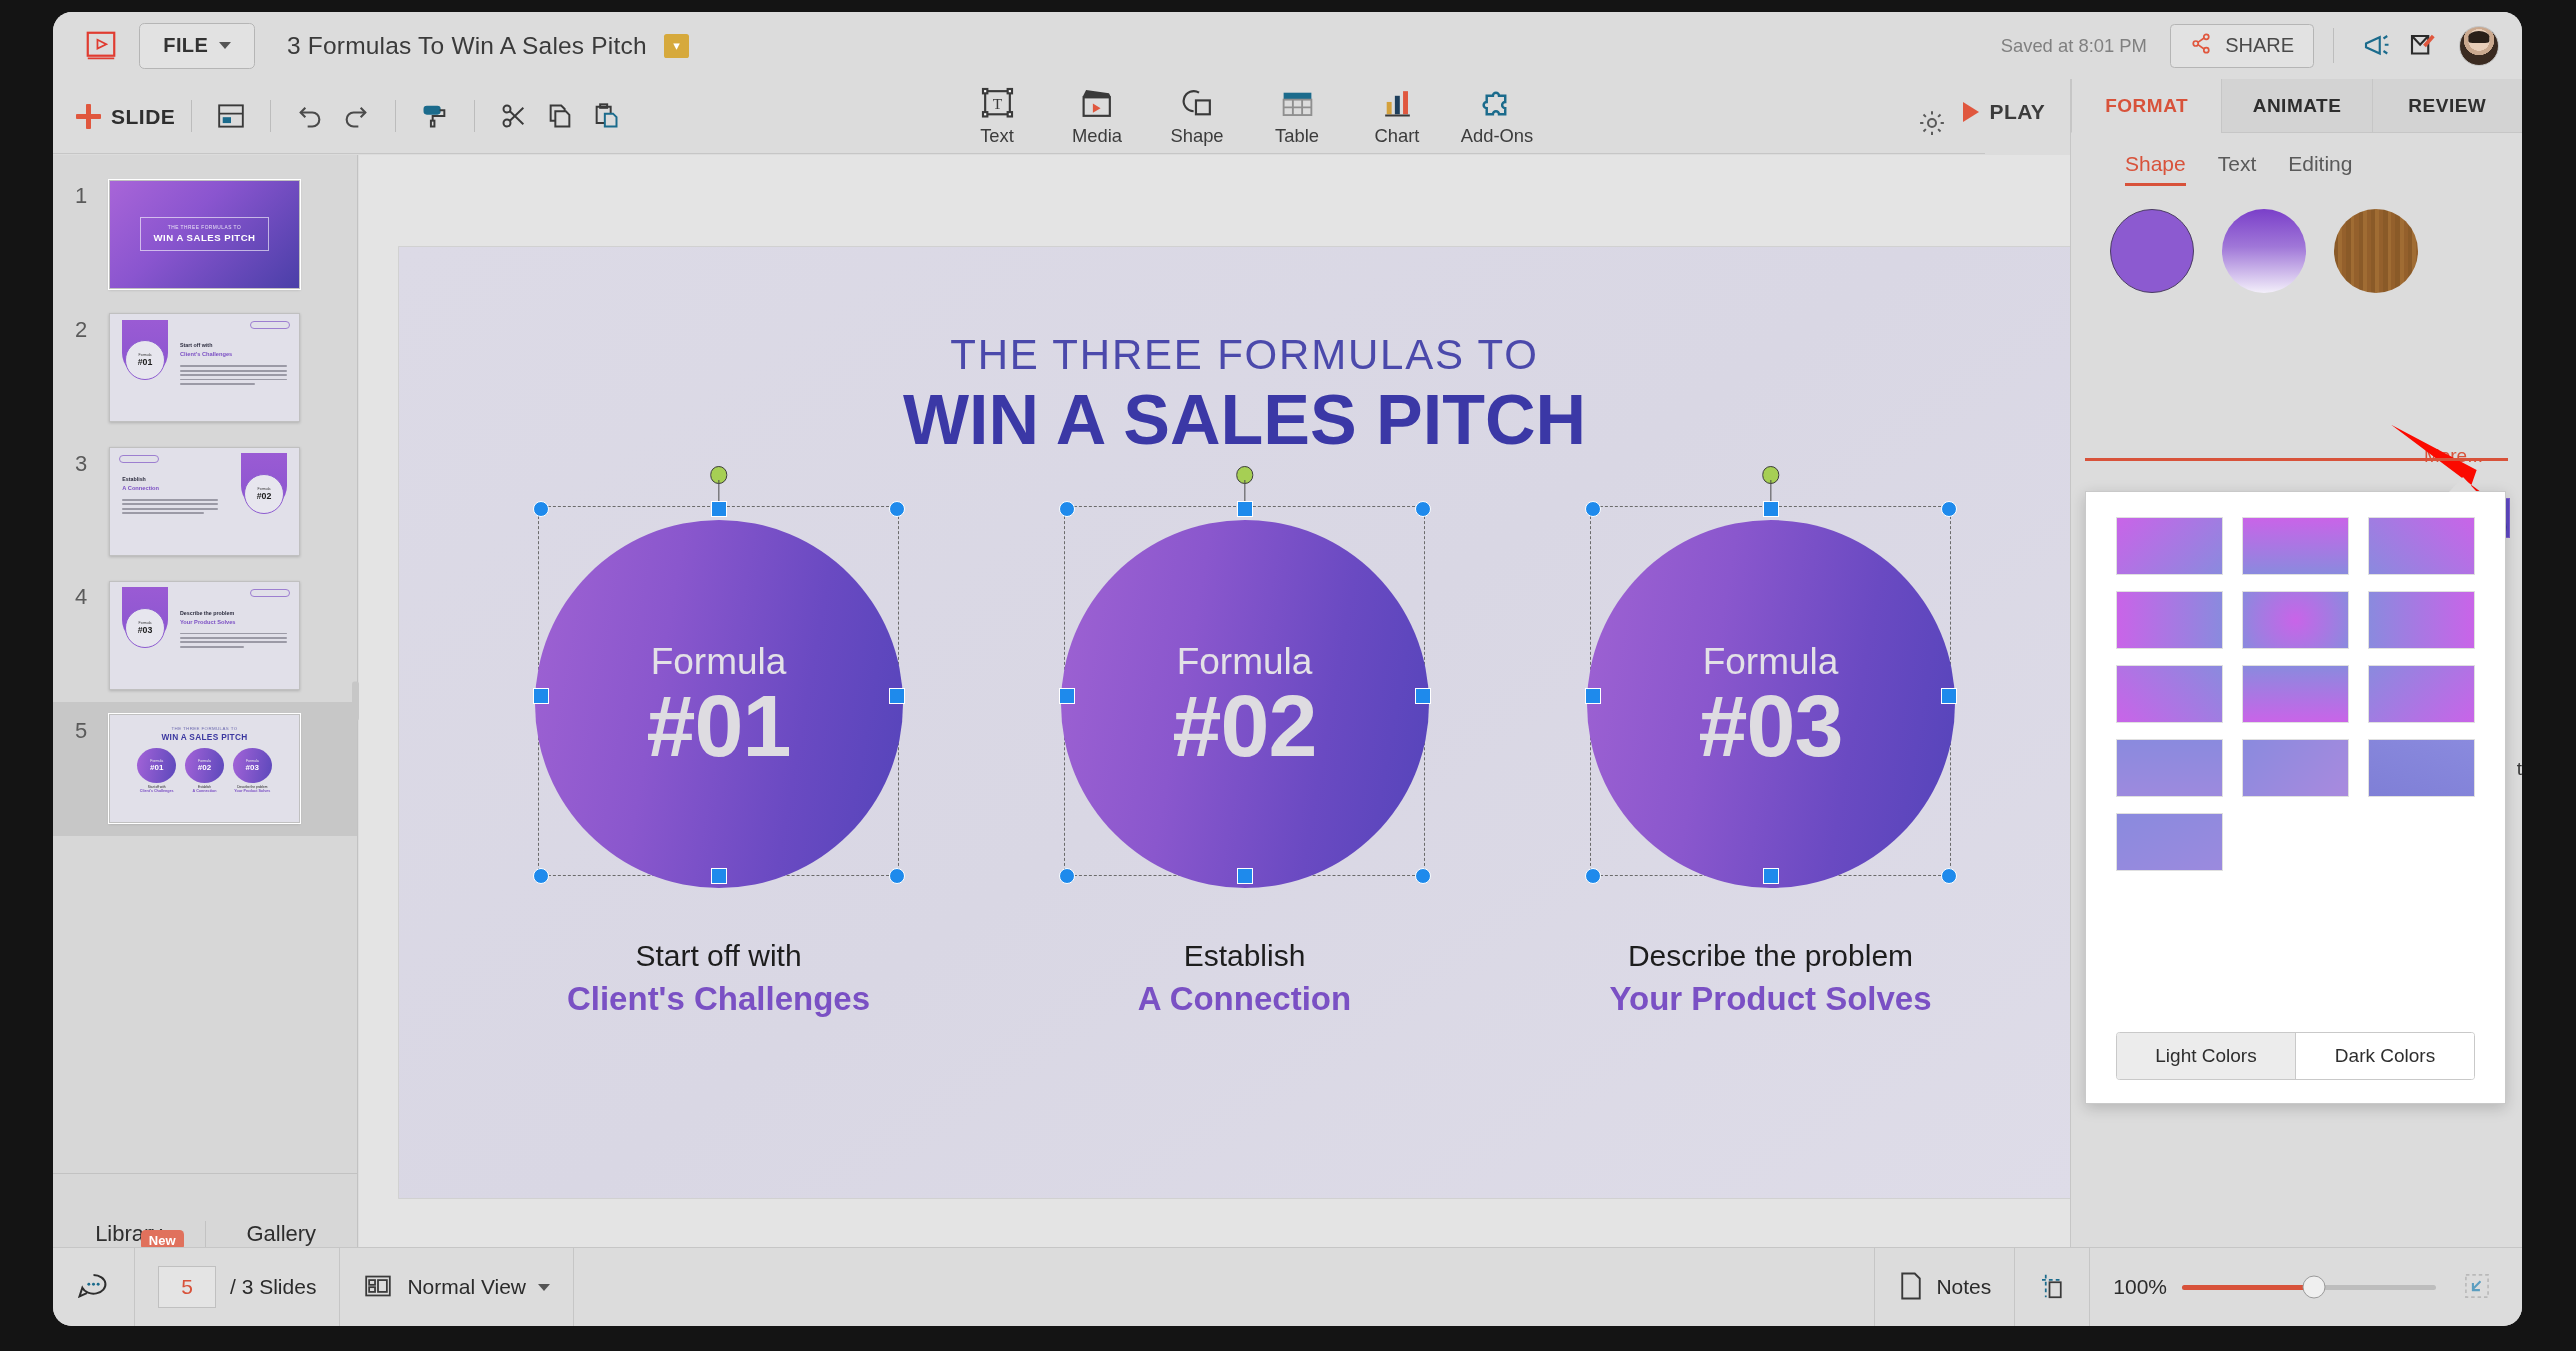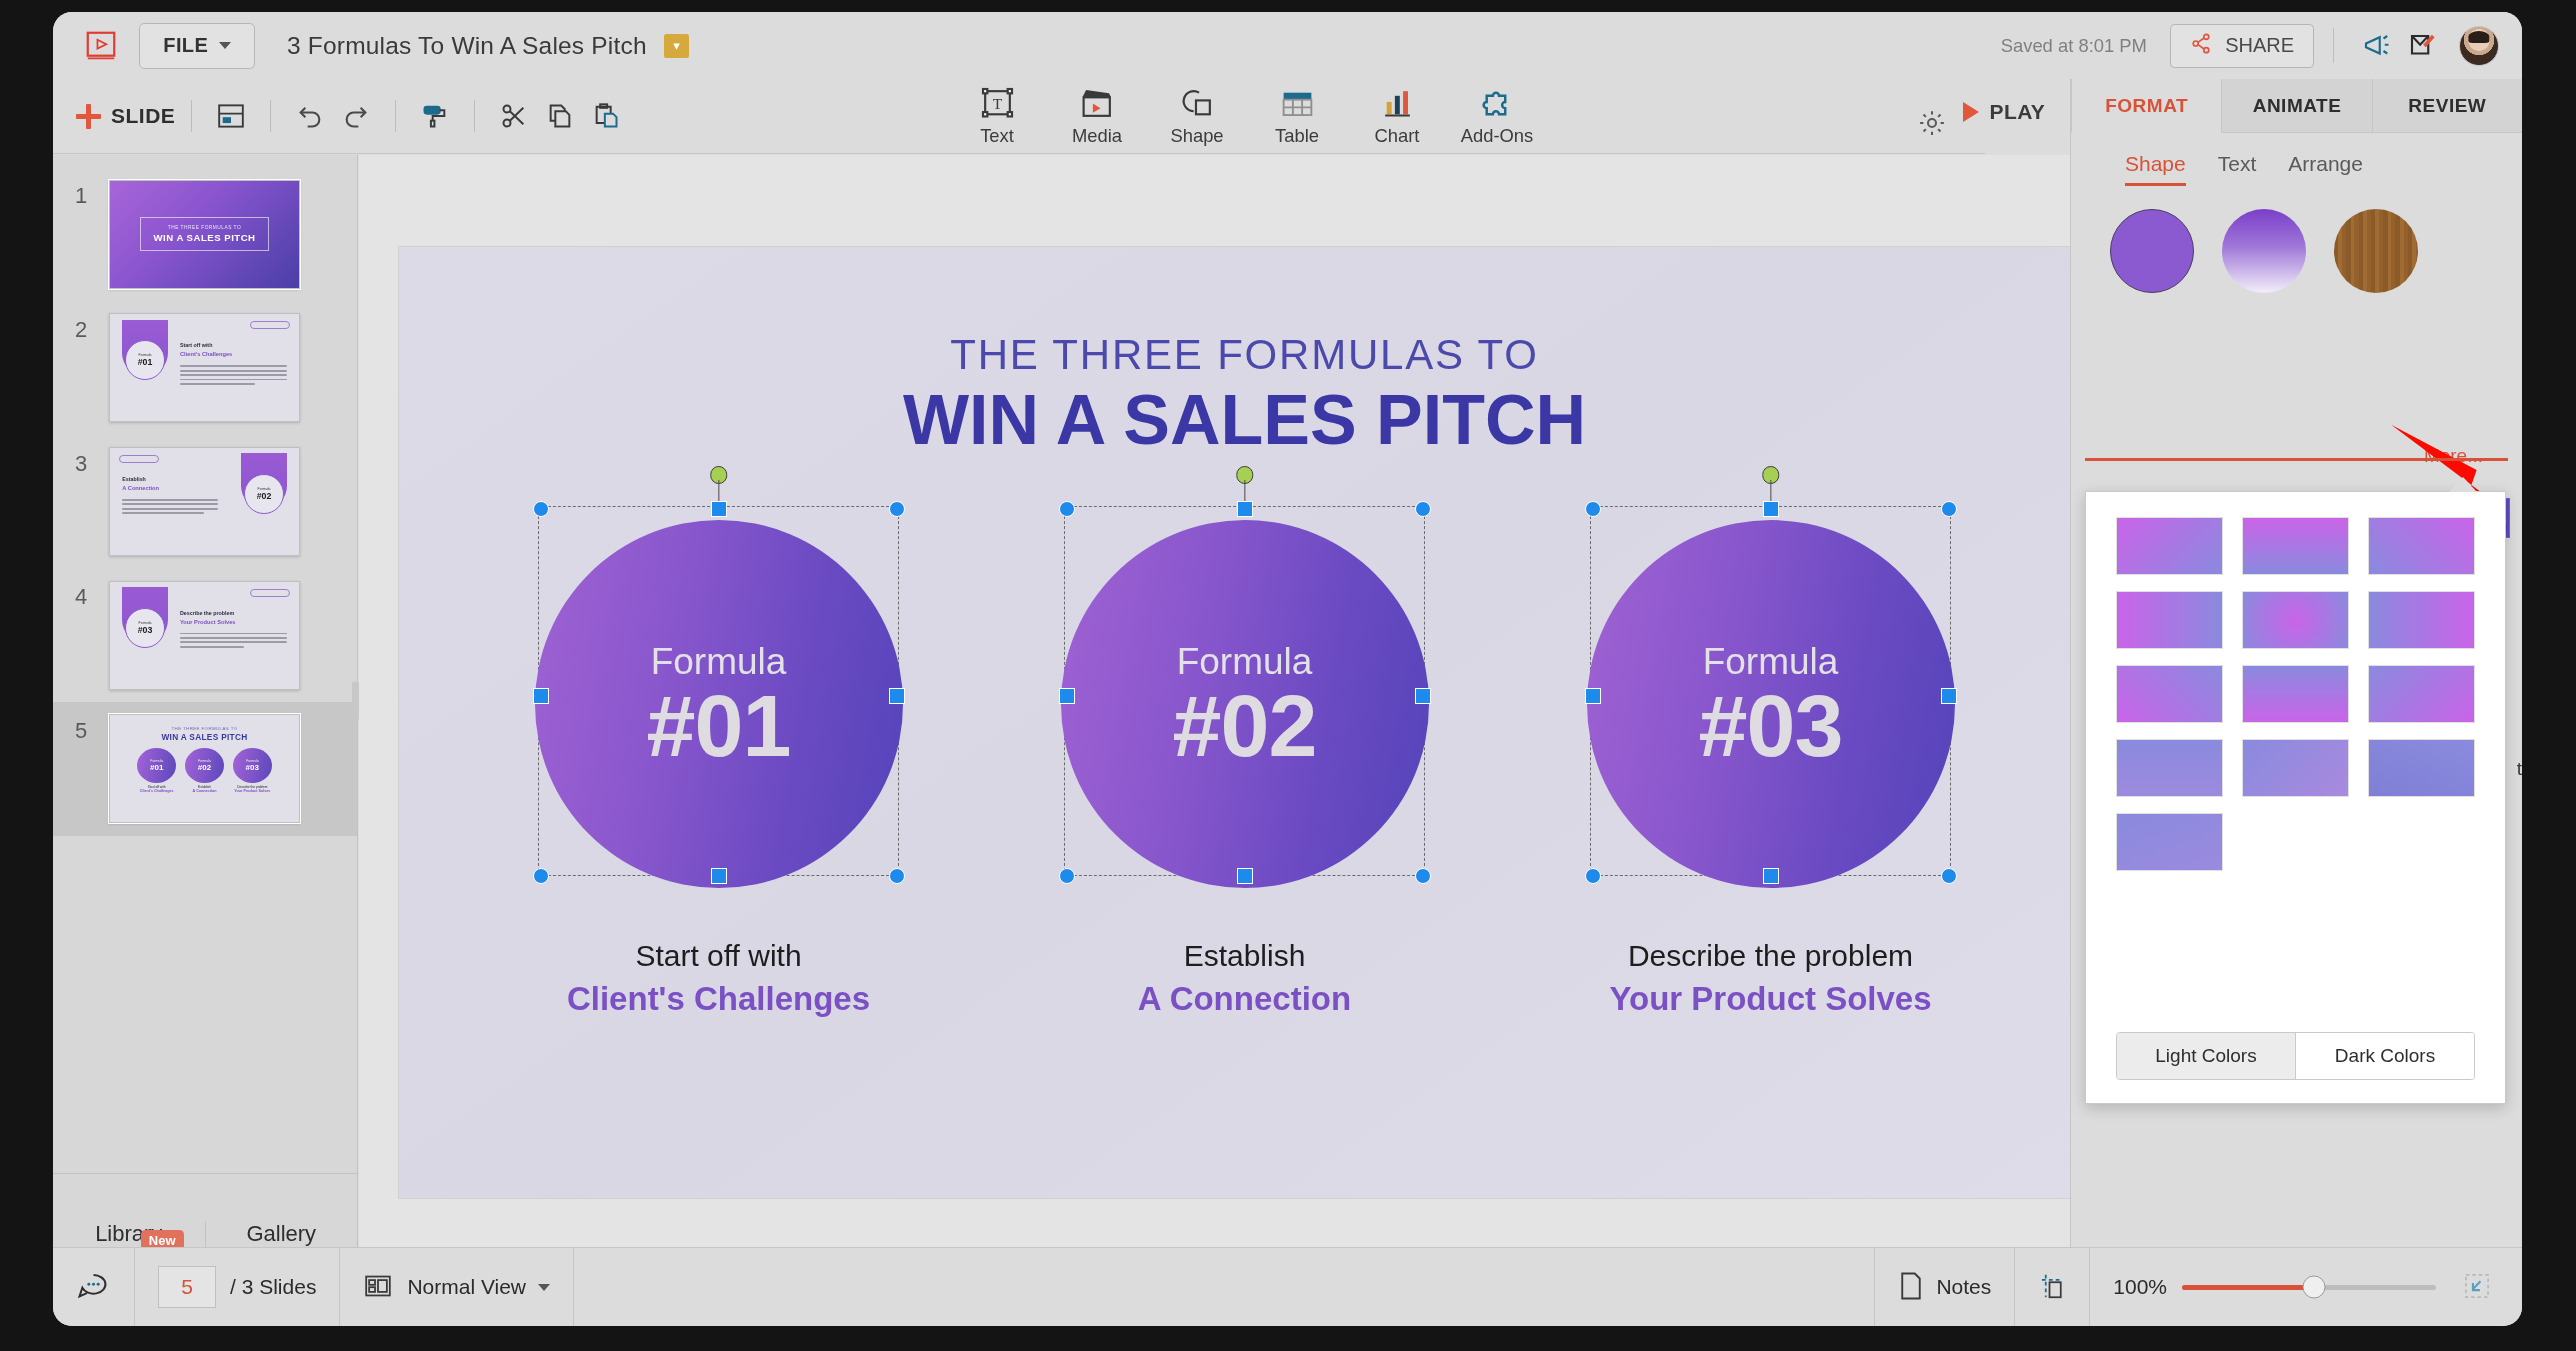--- a/index.html
+++ b/index.html
@@ -77,21 +77,21 @@
   }
 
   
   .toolbar2 {
     position: absolute; left: 0; top: 67px; width: 1932px; height: 75px;
     background: #dcdcdc;
     border-bottom: 0.9px solid #c6c6c6;
     display: flex; align-items: center;
   }
   .slide-add {
-    margin-left: 23px; display: flex; align-items: center; gap: 10.5px;
+    margin-left: 23px; display: flex; align-items: flex-end; gap: 10.5px;
     font-size: 21px; font-weight: bold; color: #2e2e2e; letter-spacing: 0.5px;
   }
   .plus {
     position: relative; width: 24.5px; height: 24.5px;
   }
   .plus::before, .plus::after {
     content:""; position:absolute; background:#e0573e; border-radius:0.9px;
   }
   .plus::before { left: 0; top: 9.6px; width: 24.5px; height: 5.3px; }
   .plus::after  { top: 0; left: 9.6px; width: 5.3px; height: 24.5px; }
@@ -792,21 +792,21 @@
           <span>ANIMATE</span>
         </div>
       <div class="rtab">
           <span>REVIEW</span>
         </div>
     </div>
 
     <div class="rsubtabs">
       <div class="rsub active">Shape</div>
       <div class="rsub">Text</div>
-      <div class="rsub">Arrange</div>
+      <div class="rsub">Editing</div>
     </div>
 
     <div class="shape-row">
       <div class="sw-circle sw-1"></div>
       <div class="sw-circle sw-2"></div>
       <div class="sw-circle sw-3"></div>
     </div>
     <div class="more-link">More...</div>
     <div class="red-arrow">
       <svg width="123" height="96" viewBox="0 0 140 110">

